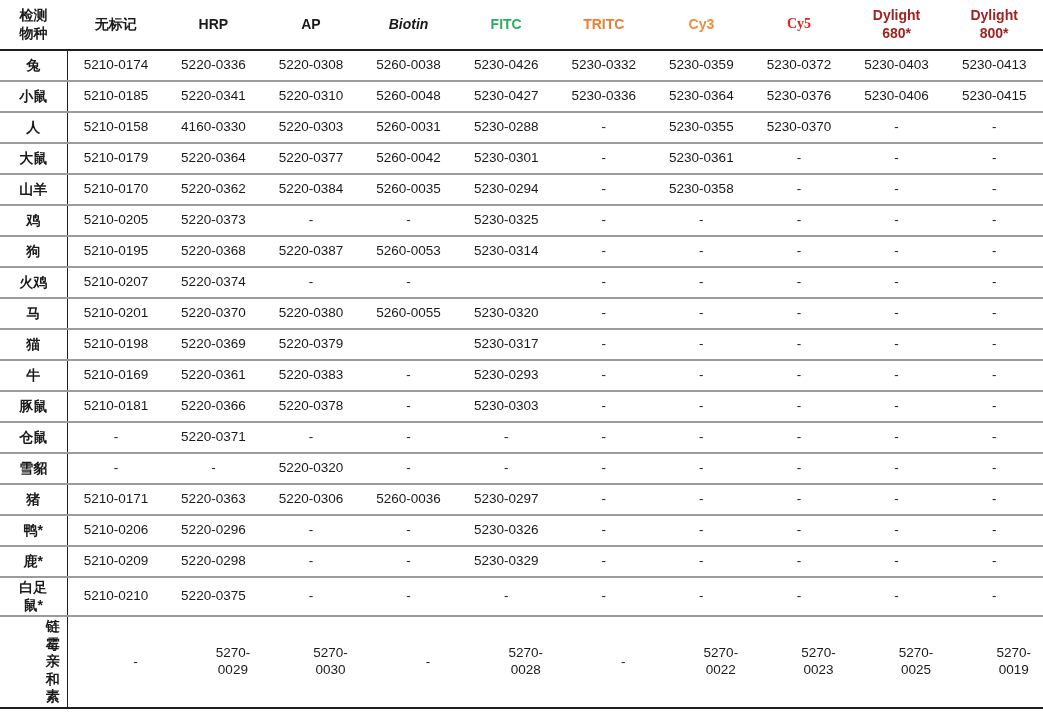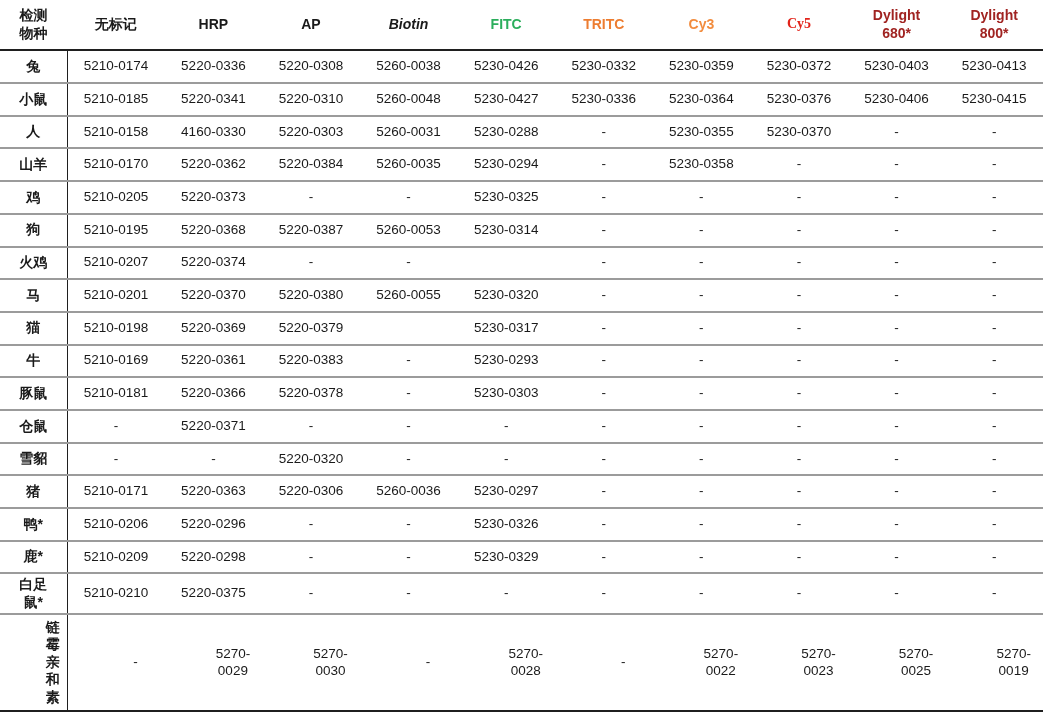--- a/index.html
+++ b/index.html
@@ -9,21 +9,21 @@
     font-family: "Liberation Sans", "DejaVu Sans", sans-serif;
     color: #1a1a1a;
   }
   .page {
     width: 1043px;
     height: 712px;
     background: #ffffff;
     box-sizing: border-box;
     overflow: hidden;
     display: flex;
-    flex-direction: row;
+    flex-direction: column;
   }
   table.catalog {
     border-collapse: collapse;
     width: 1043px;
     table-layout: fixed;
   }
   thead th {
     font-weight: bold;
     font-size: 14px;
     line-height: 1.3;
@@ -128,20 +128,33 @@
           <td>5220-0303</td>
           <td>5260-0031</td>
           <td>5230-0288</td>
           <td>-</td>
           <td>5230-0355</td>
           <td>5230-0370</td>
           <td>-</td>
           <td>-</td>
         </tr>
         <tr>
+          <td class="species">大鼠</td>
+          <td>5210-0179</td>
+          <td>5220-0364</td>
+          <td>5220-0377</td>
+          <td>5260-0042</td>
+          <td>5230-0301</td>
+          <td>-</td>
+          <td>5230-0361</td>
+          <td>-</td>
+          <td>-</td>
+          <td>-</td>
+        </tr>
+        <tr>
           <td class="species">山羊</td>
           <td>5210-0170</td>
           <td>5220-0362</td>
           <td>5220-0384</td>
           <td>5260-0035</td>
           <td>5230-0294</td>
           <td>-</td>
           <td>5230-0358</td>
           <td>-</td>
           <td>-</td>

